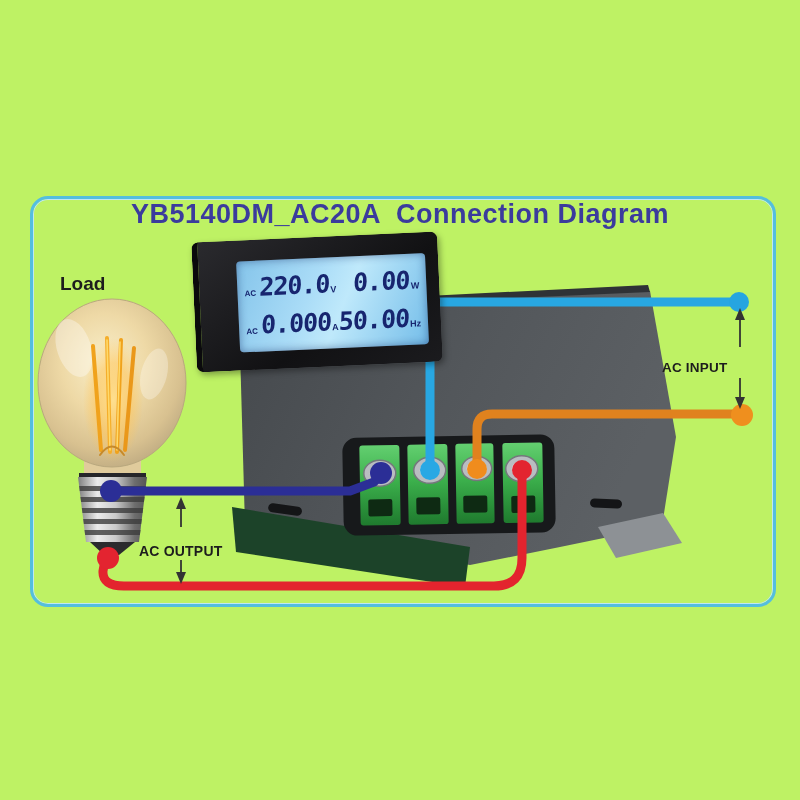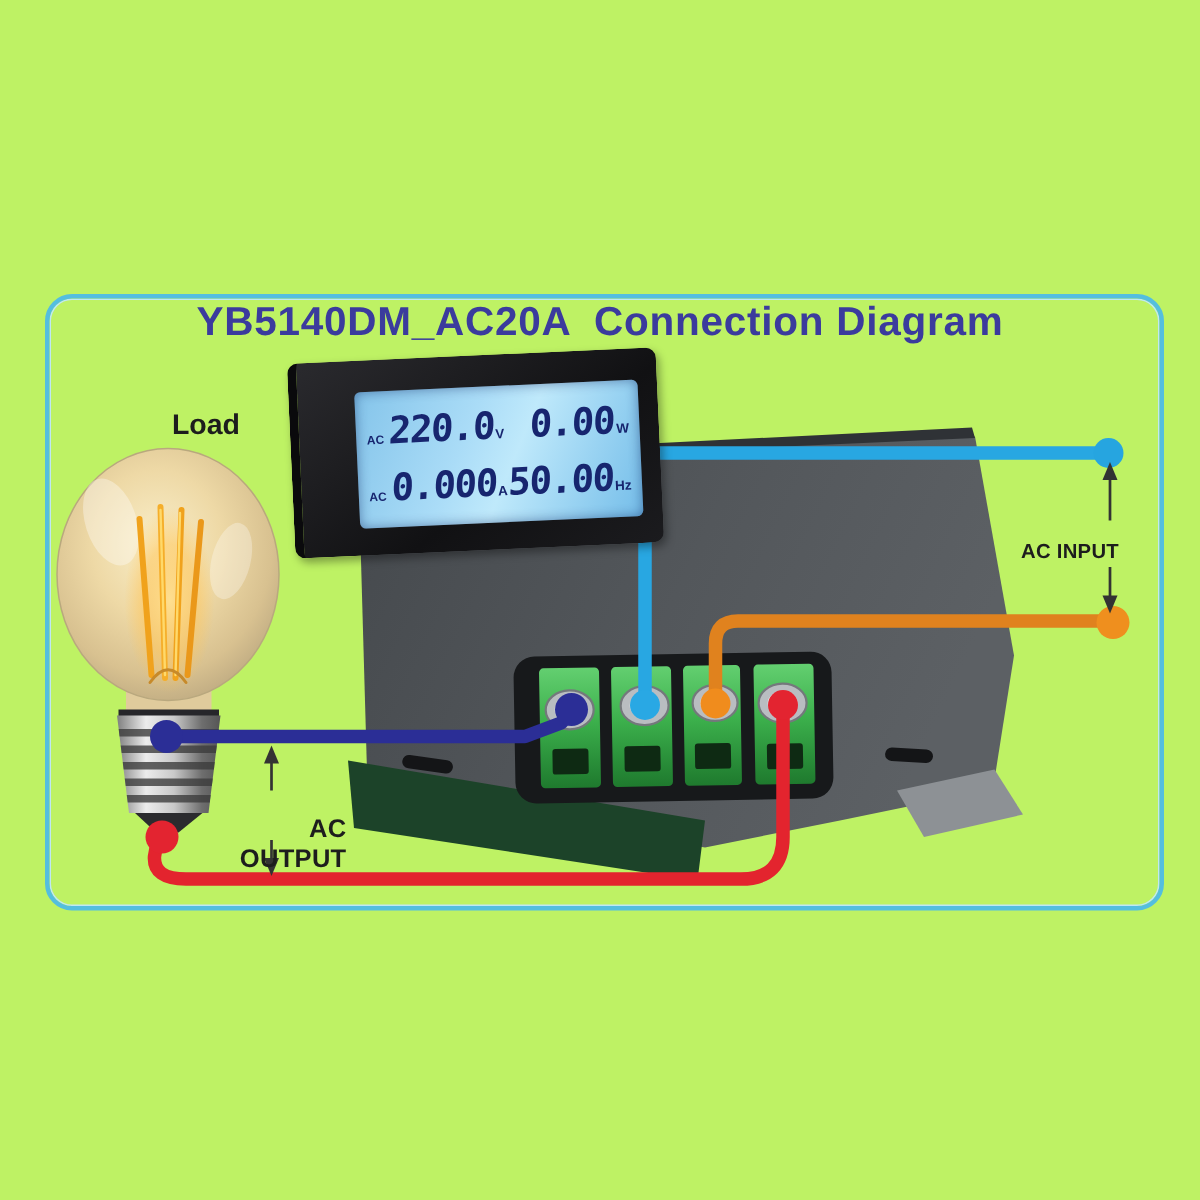--- a/index.html
+++ b/index.html
@@ -21,24 +21,24 @@
        background:linear-gradient(115deg,#84c4ea 0%,#aadcf7 38%,#bfe9fb 55%,#74bde9 100%);
        box-shadow:inset 0 0 8px rgba(10,30,90,.45);display:flex;flex-direction:column;
        justify-content:space-evenly;padding:2px 7px;color:#17256f;}
   .lcd-row{display:flex;align-items:baseline;line-height:1;}
   .lcd-mode{font-size:8px;font-weight:bold;margin-right:3px;}
   .lcd-val{font-family:"DejaVu Sans Mono",monospace;font-weight:bold;font-size:25px;
            letter-spacing:-1px;transform:skewX(-5deg);}
   .lcd-unit{font-size:9px;font-weight:bold;margin-left:1px;}
   .lcd-spacer{flex:1;}
   
-  .lbl{position:absolute;font-weight:bold;color:#1d1d1d;text-align:right;}
+  .lbl{position:absolute;font-weight:bold;color:#1d1d1d;text-align:left;}
   .load-lbl{left:60px;top:273px;width:100px;font-size:19px;}
   .acin-lbl{left:662px;top:360px;width:84px;font-size:13.5px;letter-spacing:.2px;}
-  .acout-lbl{left:139px;top:543px;width:92px;font-size:17px;letter-spacing:.2px;}
+  .acout-lbl{left:139px;top:543px;width:92px;font-size:14px;letter-spacing:.2px;}
 </style>
 </head>
 <body>
 
 <div class="canvas">
 
   <div class="frame"></div>
 
   <div class="title">YB5140DM_AC20A  Connection Diagram</div>
 

